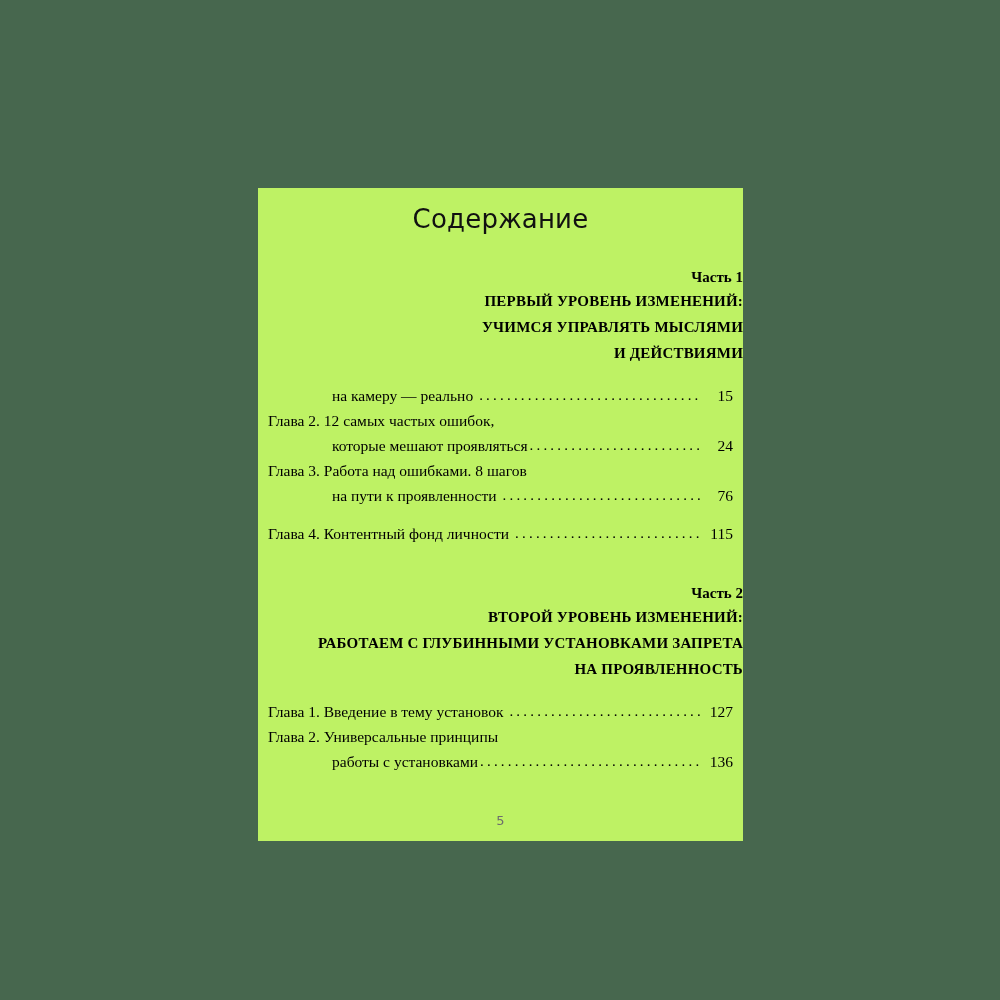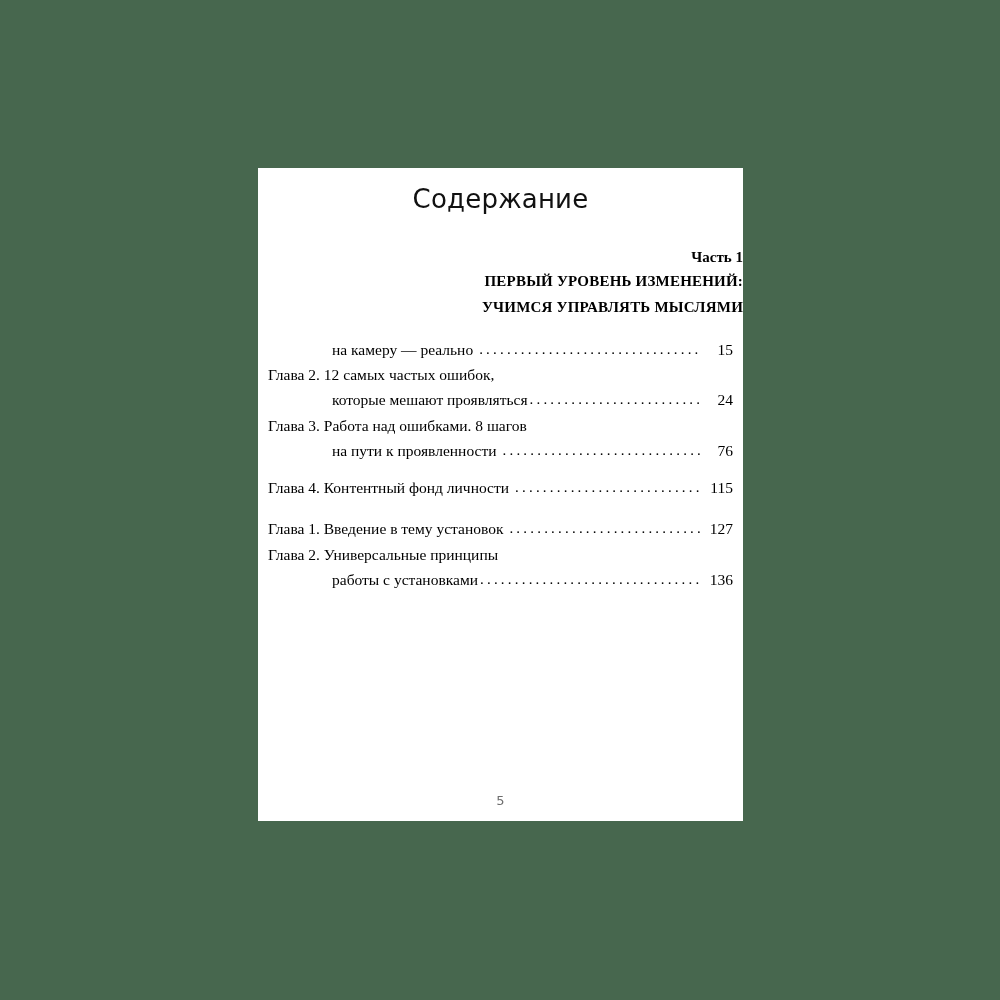--- a/index.html
+++ b/index.html
@@ -9,24 +9,24 @@
   body {
     width: 1000px;
     height: 1000px;
     background: #47674e;
     font-family: "Liberation Serif", serif;
     overflow: hidden;
   }
   #page-wrap {
     position: absolute;
     left: 258px;
-    top: 168px;
+    top: 188px;
     width: 485px;
     height: 653px;
-    background: #ffffff;
+    background: #bef264;
     box-sizing: border-box;
     padding: 0;
   }
   .page-inner {
     position: relative;
     width: 100%;
     height: 100%;
   }
   .toc-title {
     font-family: "DejaVu Sans", sans-serif;
@@ -124,20 +124,21 @@
 
 <div id="page-wrap">
   <div class="page-inner">
 
     <h1 class="toc-title">Содержание</h1>
 
     <div class="part-block">
       <div class="part-label">Часть 1</div>
       <div class="part-heading-line">ПЕРВЫЙ УРОВЕНЬ ИЗМЕНЕНИЙ:</div>
       <div class="part-heading-line">УЧИМСЯ УПРАВЛЯТЬ МЫСЛЯМИ</div>
+      <div class="part-heading-line">И ДЕЙСТВИЯМИ</div>
     </div>
 
     <div class="entries">
 
       <div class="entry">
         <div class="entry-line2">
           <span class="txt">на камеру — реально</span>
           <span class="dots">........................................................................</span>
           <span class="pg">15</span>
         </div>
@@ -162,20 +163,26 @@
       </div>
 
       <div class="entry entry-single">
         <span class="txt">Глава 4. Контентный фонд личности</span>
         <span class="dots">........................................................................</span>
         <span class="pg">115</span>
       </div>
 
     </div>
 
+    <div class="part-block second">
+      <div class="part-label">Часть 2</div>
+      <div class="part-heading-line">ВТОРОЙ УРОВЕНЬ ИЗМЕНЕНИЙ:</div>
+      <div class="part-heading-line">РАБОТАЕМ С ГЛУБИННЫМИ УСТАНОВКАМИ ЗАПРЕТА</div>
+      <div class="part-heading-line">НА ПРОЯВЛЕННОСТЬ</div>
+    </div>
 
     <div class="entries">
 
       <div class="entry entry-single">
         <span class="txt">Глава 1. Введение в тему установок</span>
         <span class="dots">........................................................................</span>
         <span class="pg">127</span>
       </div>
 
       <div class="entry">

